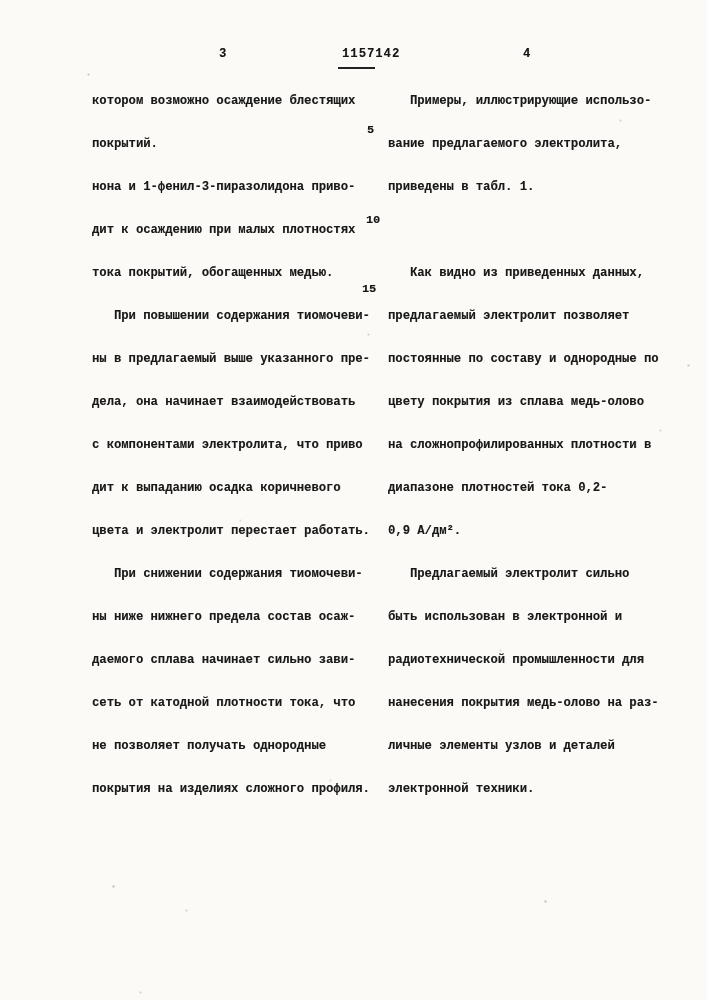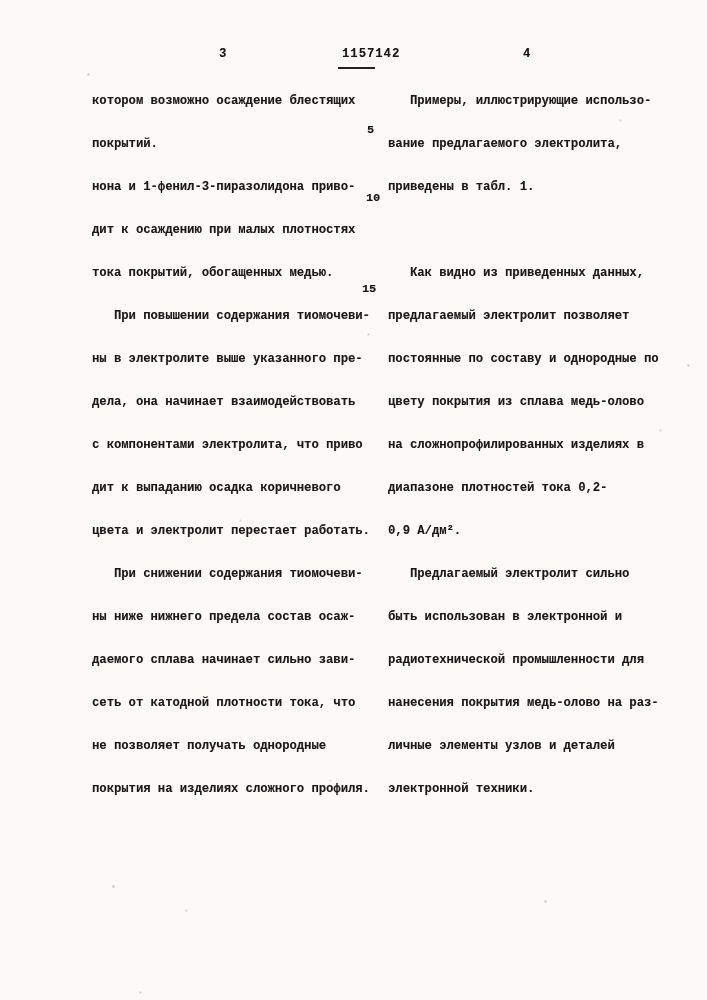--- a/index.html
+++ b/index.html
@@ -36,21 +36,21 @@
   .col-left  { left: 92px;  width: 276px; }
   .col-right { left: 388px; width: 276px; }
   .line { height: 14.35px; }
   .lnum {
     position: absolute;
     font: 700 11.8px "Liberation Mono", "DejaVu Sans Mono", monospace;
     color: #161616;
     text-shadow: 0.3px 0.3px 0 rgba(25,25,25,0.4);
   }
   .lnum-5  { left: 367px; top: 123px; }
-  .lnum-10 { left: 366px; top: 191px; }
+  .lnum-10 { left: 366px; top: 213px; }
   .lnum-15 { left: 362px; top: 266px; margin-top: 16px; }
   .overline-artifact {
     position: absolute;
     left: 338px; top: 67px;
     width: 37px; height: 2px;
     background: #222222;
   }
   .speckles {
     position: absolute; top: 0; left: 0;
     width: 1px; height: 1px; background: transparent;
@@ -80,21 +80,21 @@
 
   <div class="overline-artifact"></div>
 
   <div class="col col-left">
     <div class="line">котором возможно осаждение блестящих</div>
     <div class="line">покрытий.</div>
     <div class="line">нона и 1-фенил-3-пиразолидона приво-</div>
     <div class="line">дит к осаждению при малых плотностях</div>
     <div class="line">тока покрытий, обогащенных медью.</div>
     <div class="line">   При повышении содержания тиомочеви-</div>
-    <div class="line">ны в электролите выше указанного пре-</div>
+    <div class="line">ны в предлагаемый выше указанного пре-</div>
     <div class="line">дела, она начинает взаимодействовать</div>
     <div class="line">с компонентами электролита, что приво</div>
     <div class="line">дит к выпаданию осадка коричневого</div>
     <div class="line">цвета и электролит перестает работать.</div>
     <div class="line">   При снижении содержания тиомочеви-</div>
     <div class="line">ны ниже нижнего предела состав осаж-</div>
     <div class="line">даемого сплава начинает сильно зави-</div>
     <div class="line">сеть от катодной плотности тока, что</div>
     <div class="line">не позволяет получать однородные</div>
     <div class="line">покрытия на изделиях сложного профиля.</div>
@@ -102,21 +102,21 @@
 
   <div class="col col-right">
     <div class="line">   Примеры, иллюстрирующие использо-</div>
     <div class="line">вание предлагаемого электролита,</div>
     <div class="line">приведены в табл. 1.</div>
     <div class="line"></div>
     <div class="line">   Как видно из приведенных данных,</div>
     <div class="line">предлагаемый электролит позволяет</div>
     <div class="line">постоянные по составу и однородные по</div>
     <div class="line">цвету покрытия из сплава медь-олово</div>
-    <div class="line">на сложнопрофилированных изделиях в</div>
+    <div class="line">на сложнопрофилированных плотности в</div>
     <div class="line">диапазоне плотностей тока 0,2-</div>
     <div class="line">0,9 А/дм².</div>
     <div class="line">   Предлагаемый электролит сильно</div>
     <div class="line">быть использован в электронной и</div>
     <div class="line">радиотехнической промышленности для</div>
     <div class="line">нанесения покрытия медь-олово на раз-</div>
     <div class="line">личные элементы узлов и деталей</div>
     <div class="line">электронной техники.</div>
   </div>
 

